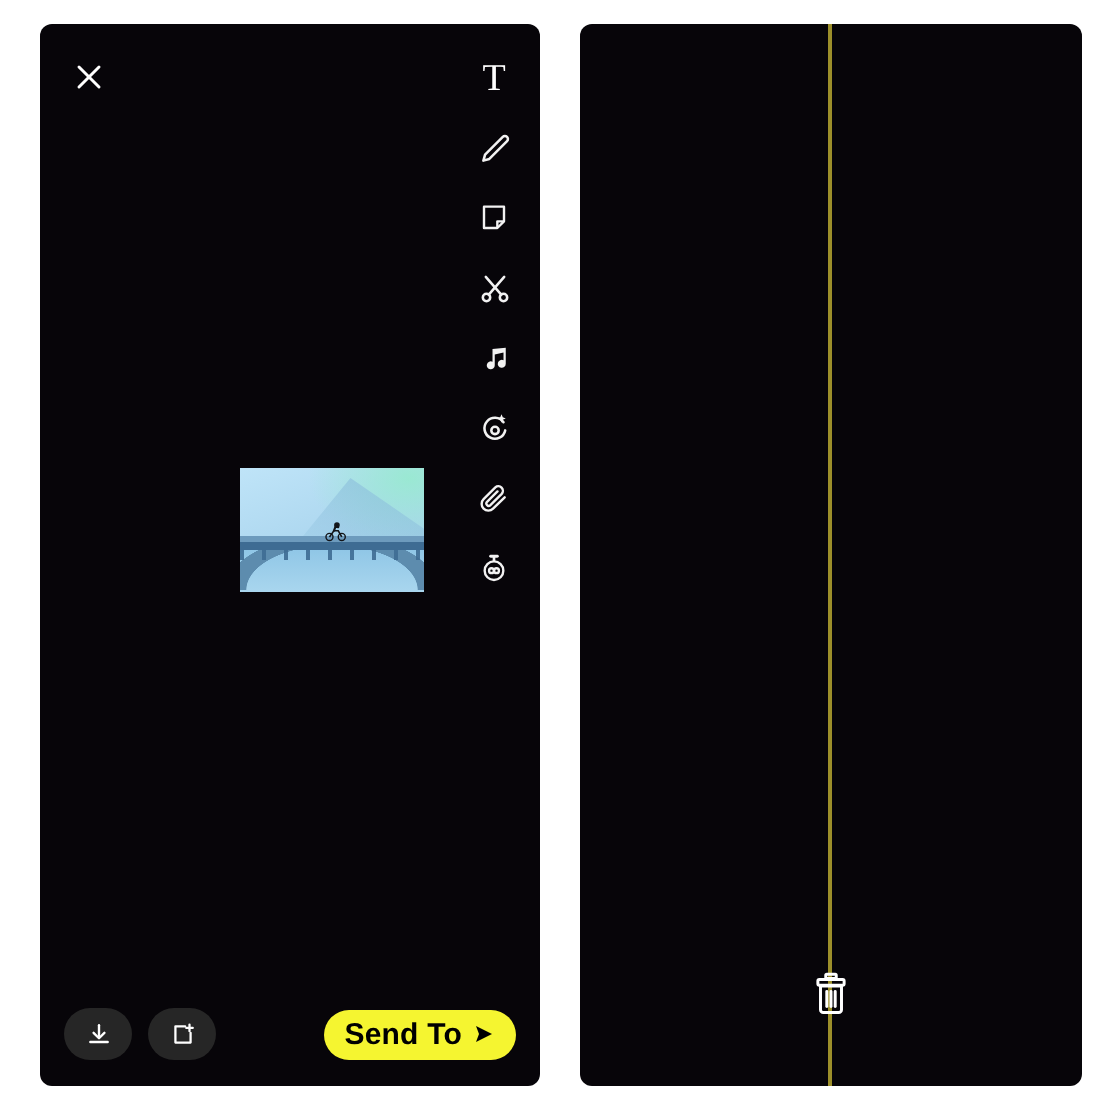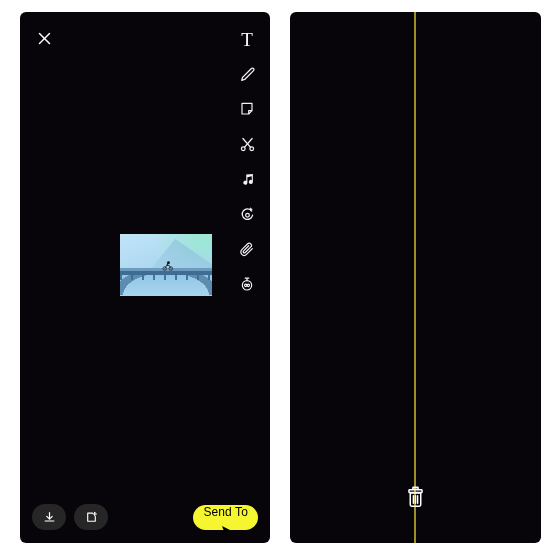--- a/index.html
+++ b/index.html
@@ -112,24 +112,23 @@
   }
   .round-btn svg { display: block; }
   .spacer { flex: 1 1 auto; }
   .send-pill {
     height: 25px;
     border-radius: 13px;
     background: #f5f530;
     color: #000000;
     display: flex; align-items: center; gap: 5px;
     padding: 0 10px;
-    font-size: 12px; font-weight: normal;
+    font-size: 15px; font-weight: bold;
     letter-spacing: .1px;
     white-space: nowrap;
-    flex-direction: column;
   }
   .send-pill .arrow { display: flex; }
 
   
   .playhead {
     position: absolute;
     left: 124px; top: 0; bottom: 0;
     width: 1.5px;
     background: #9c8f2a;
   }

